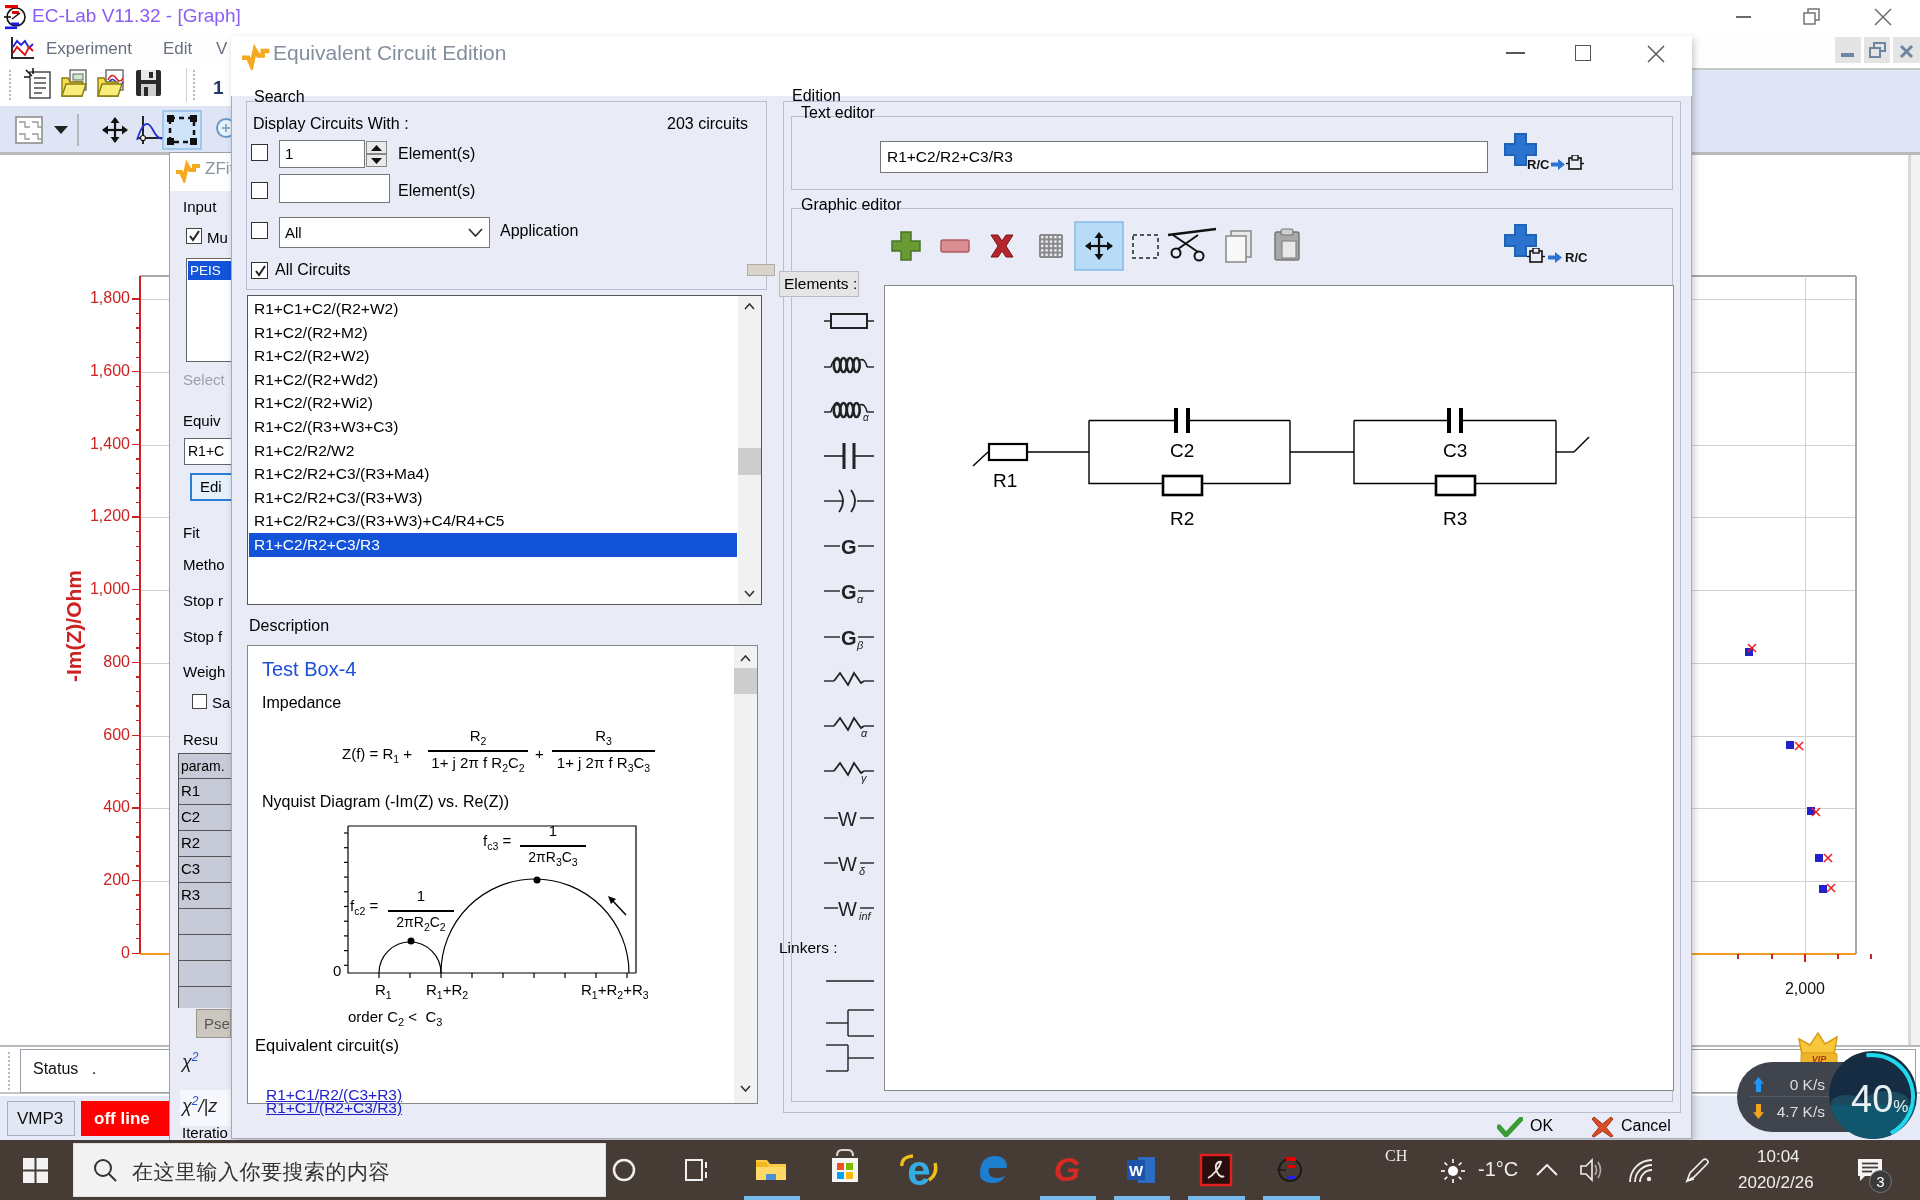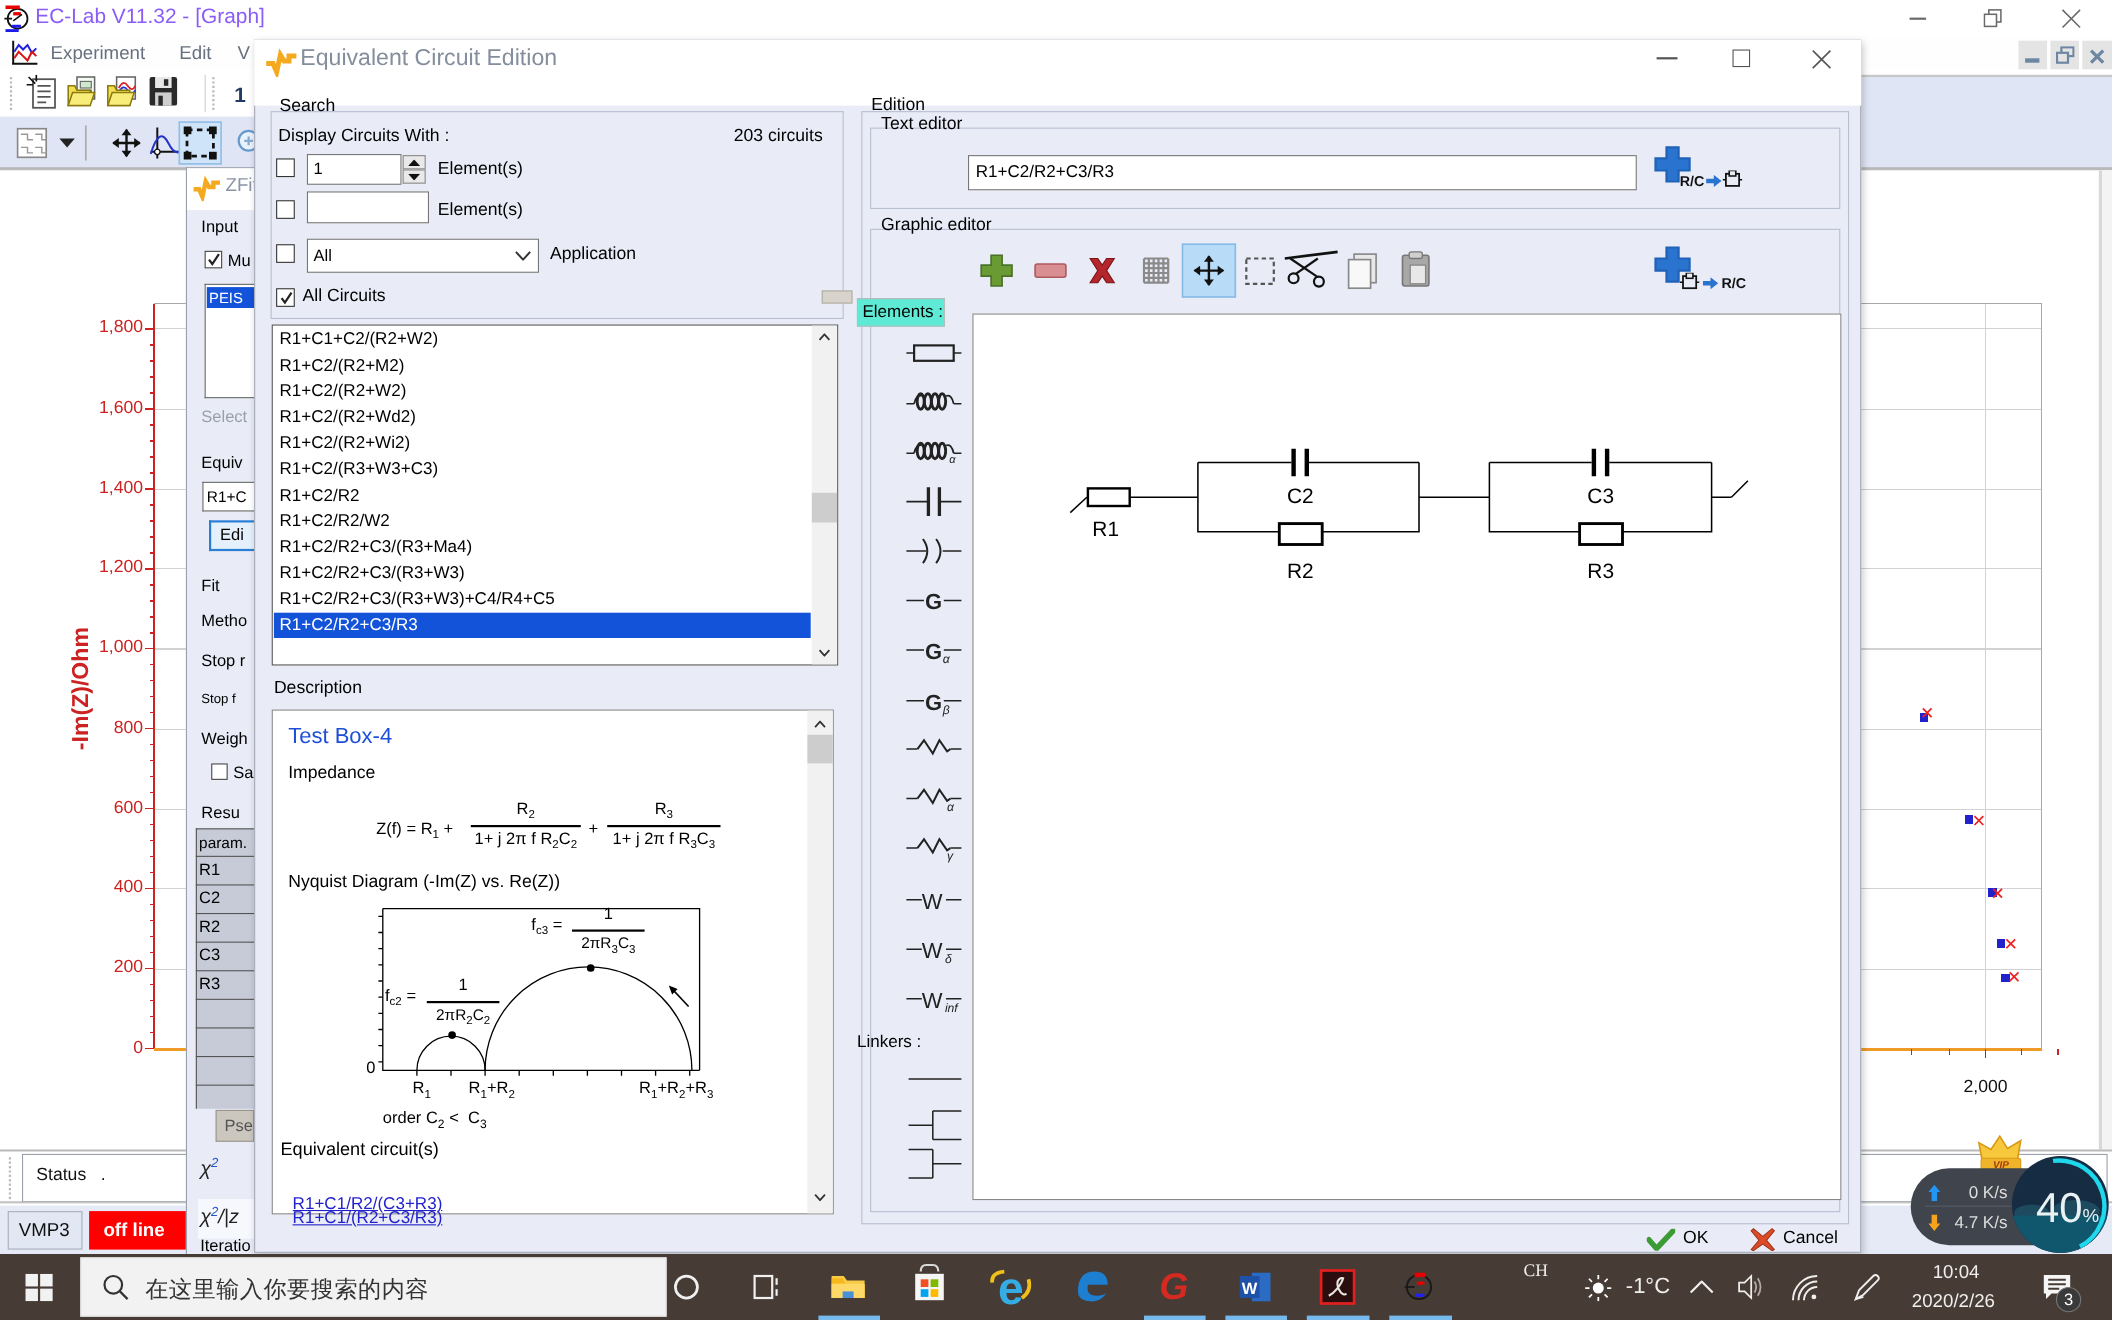--- a/index.html
+++ b/index.html
@@ -274,21 +274,21 @@
 <div class="abs" style="left:207px;top:229px;font-size:15px;color:#000;">Mu</div>
 <div class="abs" style="left:186px;top:258px;width:45px;height:104px;background:#fff;border:1px solid #666;border-right:none;"></div>
 <div class="abs" style="left:188px;top:261px;width:43px;height:19px;background:#1353d9;color:#fff;font-size:13.5px;padding-left:2px;line-height:19px;">PEIS</div>
 <div class="abs" style="left:183px;top:371px;font-size:15px;color:#9aa0ab;">Select</div>
 <div class="abs" style="left:183px;top:412px;font-size:15px;color:#000;">Equiv</div>
 <div class="abs" style="left:184px;top:438px;width:47px;height:27px;background:#fff;border:1px solid #666;border-right:none;font-size:14px;line-height:25px;padding-left:3px;">R1+C</div>
 <div class="abs" style="left:190px;top:473px;width:53px;height:28px;background:#e4f0fc;border:2px solid #2a7fd4;border-right:none;font-size:15px;line-height:24px;padding-left:8px;color:#000;">Edi</div>
 <div class="abs" style="left:183px;top:524px;font-size:15px;color:#000;">Fit</div>
 <div class="abs" style="left:183px;top:556px;font-size:15px;color:#000;">Metho</div>
 <div class="abs" style="left:183px;top:592px;font-size:15px;color:#000;">Stop r</div>
-<div class="abs" style="left:183px;top:628px;font-size:12px;color:#000;">Stop f</div>
+<div class="abs" style="left:183px;top:628px;font-size:15px;color:#000;">Stop f</div>
 <div class="abs" style="left:183px;top:663px;font-size:15px;color:#000;">Weigh</div>
 <div class="abs" style="left:192px;top:694px;width:15px;height:15px;background:#fff;border:1px solid #444;"></div>
 <div class="abs" style="left:212px;top:694px;font-size:15px;color:#000;">Sa</div>
 <div class="abs" style="left:183px;top:731px;font-size:15px;color:#000;">Resu</div>
 
 <div class="abs" style="left:178px;top:753px;width:53px;height:255px;background:#c7cbd8;border-left:1.5px solid #555;"></div>
 <div class="abs" style="left:178px;top:753px;width:53px;height:26px;border-top:1.5px solid #555;border-bottom:1.5px solid #555;font-size:14px;line-height:24px;padding-left:3px;">param.</div>
 <div class="abs" style="left:178px;top:779px;width:53px;height:26px;border-bottom:1.5px solid #555;font-size:15px;line-height:24px;padding-left:3px;">R1</div>
 <div class="abs" style="left:178px;top:805px;width:53px;height:26px;border-bottom:1.5px solid #555;font-size:15px;line-height:24px;padding-left:3px;">C2</div>
 <div class="abs" style="left:178px;top:831px;width:53px;height:26px;border-bottom:1.5px solid #555;font-size:15px;line-height:24px;padding-left:3px;">R2</div>
@@ -360,21 +360,20 @@
 <div class="abs" style="left:747px;top:264px;width:28px;height:12px;background:#d8d4cc;border:1px solid #b0aca4;"></div>
 
 <div class="abs" style="left:247px;top:295px;width:515px;height:310px;background:#fff;border:1px solid #555;"></div>
 <div id="clist" class="abs" style="left:249px;top:297px;width:488px;height:306px;font-size:15.5px;color:#000;">
     <div style="height:23.6px;line-height:23.6px;padding-left:5px;">R1+C1+C2/(R2+W2)</div>
     <div style="height:23.6px;line-height:23.6px;padding-left:5px;">R1+C2/(R2+M2)</div>
     <div style="height:23.6px;line-height:23.6px;padding-left:5px;">R1+C2/(R2+W2)</div>
     <div style="height:23.6px;line-height:23.6px;padding-left:5px;">R1+C2/(R2+Wd2)</div>
     <div style="height:23.6px;line-height:23.6px;padding-left:5px;">R1+C2/(R2+Wi2)</div>
     <div style="height:23.6px;line-height:23.6px;padding-left:5px;">R1+C2/(R3+W3+C3)</div>
-    <div style="height:23.6px;line-height:23.6px;padding-left:5px;">R1+C2/R2</div>
     <div style="height:23.6px;line-height:23.6px;padding-left:5px;">R1+C2/R2/W2</div>
     <div style="height:23.6px;line-height:23.6px;padding-left:5px;">R1+C2/R2+C3/(R3+Ma4)</div>
     <div style="height:23.6px;line-height:23.6px;padding-left:5px;">R1+C2/R2+C3/(R3+W3)</div>
     <div style="height:23.6px;line-height:23.6px;padding-left:5px;">R1+C2/R2+C3/(R3+W3)+C4/R4+C5</div>
     <div style="height:23.6px;line-height:23.6px;padding-left:5px;background:#1353d9;color:#fff;">R1+C2/R2+C3/R3</div>
   </div>
 
 <div class="abs" style="left:738px;top:296px;width:23px;height:308px;background:#f1f1f1;"></div>
 <svg class="abs" style="left:744px;top:303px" width="11" height="7" viewBox="0 0 11 7">
     <polyline points="1,6 5.5,1 10,6" fill="none" stroke="#333" stroke-width="1.6"></polyline>
@@ -534,21 +533,21 @@
   <rect x="3" y="3" width="12" height="11" fill="none" stroke="#111" stroke-width="1.6"></rect>
   <line x1="0" y1="8.5" x2="3" y2="8.5" stroke="#111" stroke-width="1.4"></line>
   <line x1="15" y1="8.5" x2="18" y2="8.5" stroke="#111" stroke-width="1.4"></line>
   <rect x="6" y="0" width="6" height="5" fill="#e9ecf7" stroke="#111" stroke-width="1.4"></rect>
 </svg>
 <svg class="abs" style="left:1548px;top:252px" width="14" height="11" viewBox="0 0 14 11">
     <path d="M0 3.5 H7 V0 L14 5.5 L7 11 V7.5 H0 Z" fill="#2a74cf"></path>
   </svg>
 <div class="abs" style="left:1565px;top:250px;font-size:13px;font-weight:bold;color:#111;">R/C</div>
 
-<div class="abs" style="left:779px;top:271px;width:80px;height:26px;background:#5eead4;border:1px solid #bbb;font-size:15.5px;line-height:24px;padding-left:4px;">Elements :</div>
+<div class="abs" style="left:779px;top:271px;width:80px;height:26px;background:#e5e5e5;border:1px solid #bbb;font-size:15.5px;line-height:24px;padding-left:4px;">Elements :</div>
 <svg id="elems" class="abs" style="left:812px;top:300px" width="70" height="640" viewBox="0 0 70 640">
     <line x1="12" y1="21" x2="62" y2="21" stroke="#222" stroke-width="1.4"></line>
     <rect x="19" y="14" width="36" height="14" fill="#e9ecf7" stroke="#222" stroke-width="2"></rect>
     <line x1="12" y1="67" x2="19" y2="67" stroke="#222" stroke-width="1.4"></line>
     <line x1="55" y1="67" x2="62" y2="67" stroke="#222" stroke-width="1.4"></line>
     <path d="M19 67 Q21 58 26 60" fill="none" stroke="#222" stroke-width="1.6"></path>
     <path d="M55 67 Q53 58 48 60" fill="none" stroke="#222" stroke-width="1.6"></path>
     <ellipse cx="25" cy="65" rx="3.2" ry="7" fill="none" stroke="#222" stroke-width="2.6"></ellipse>
     <ellipse cx="31.5" cy="65" rx="3.2" ry="7" fill="none" stroke="#222" stroke-width="2.6"></ellipse>
     <ellipse cx="38" cy="65" rx="3.2" ry="7" fill="none" stroke="#222" stroke-width="2.6"></ellipse>

